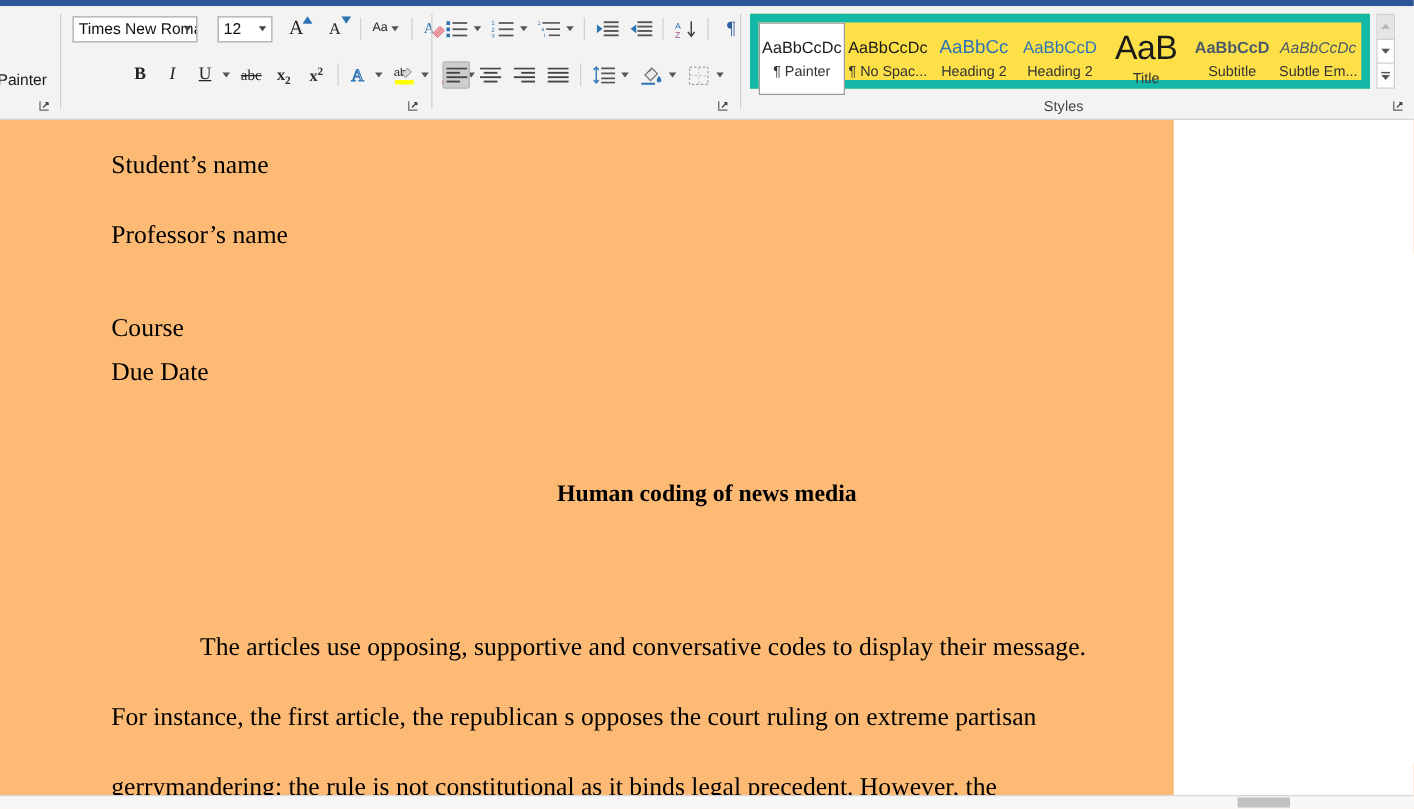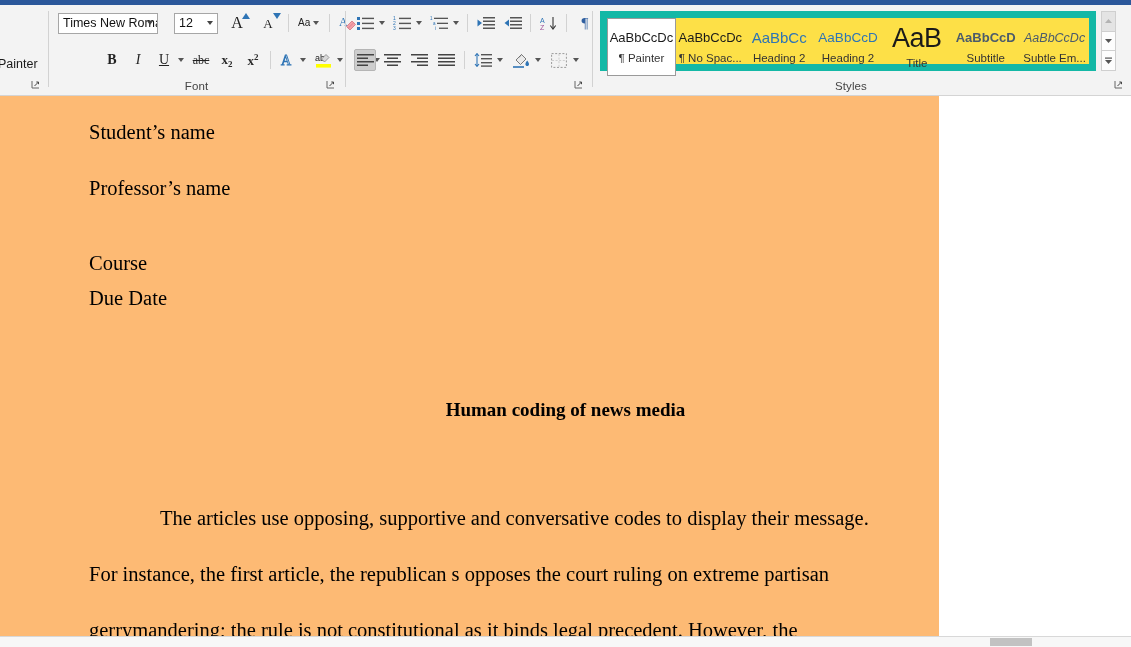--- a/index.html
+++ b/index.html
@@ -245,21 +245,20 @@
           <svg width="16" height="17" viewBox="0 0 16 17">
             <text x="2" y="11" font-family="Liberation Serif, serif" font-size="13" font-weight="bold" fill="#333">A</text>
             <rect x="1" y="12" width="14" height="3.6" fill="#e00000"></rect>
           </svg>
         </div>
         <div class="btn" style="min-width:10px;">
             <span class="arr" style="margin-left:0;"></span>
           </div>
       </div>
 
-      <div class="group-label">Font</div>
       <div class="dialog-launcher" style="right:7px;">
         <svg width="11" height="11" viewBox="0 0 11 11">
             <path d="M2 2 L2 9 L9 9" fill="none" stroke="#666" stroke-width="1"></path>
             <path d="M8.5 3 L4.5 7 M8.5 3 L6.3 3 M8.5 3 L8.5 5.2" fill="none" stroke="#444" stroke-width="1"></path>
           </svg>
       </div>
     </div>
     <div class="group-sep" style="left:345px;"></div>
 
     <div class="group" style="left:346px;width:245px;">
@@ -493,21 +492,21 @@
   </div>
 
   <div class="doc">
     <div class="page-text">
 
       <div class="ln" style="left:89px;top:26px;">Student’s name</div>
       <div class="ln" style="left:89px;top:82px;">Professor’s name</div>
       <div class="ln" style="left:89px;top:137px;margin-top:20px;">Course</div>
       <div class="ln" style="left:89px;top:192px;">Due Date</div>
 
-      <div class="ln center" style="top:304px;">Human coding of news media</div>
+      <div class="ln center" style="top:290px;">Human coding of news media</div>
 
       <div class="ln" style="left:160px;top:412px;">The articles use opposing, supportive and conversative codes to display their message.</div>
       <div class="ln" style="left:89px;top:468px;">For instance, the first article, the republican s opposes the court ruling on extreme partisan</div>
       <div class="ln" style="left:89px;top:524px;">gerrymandering; the rule is not constitutional as it binds legal precedent. However, the</div>
 
     </div>
   </div>
 
   <div class="hscroll">
     <div class="hthumb"></div>

